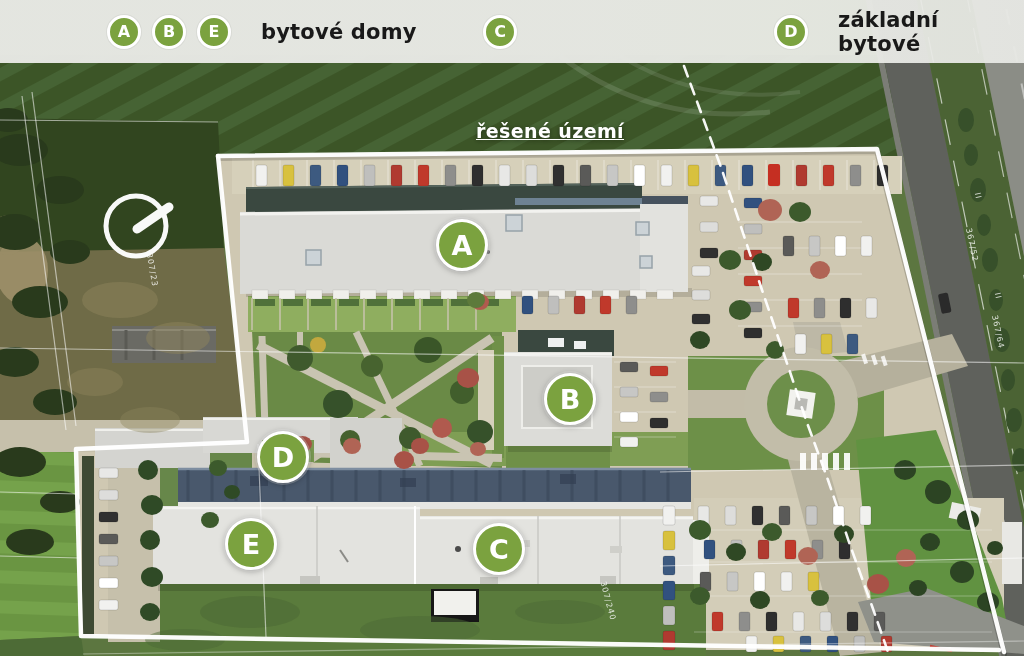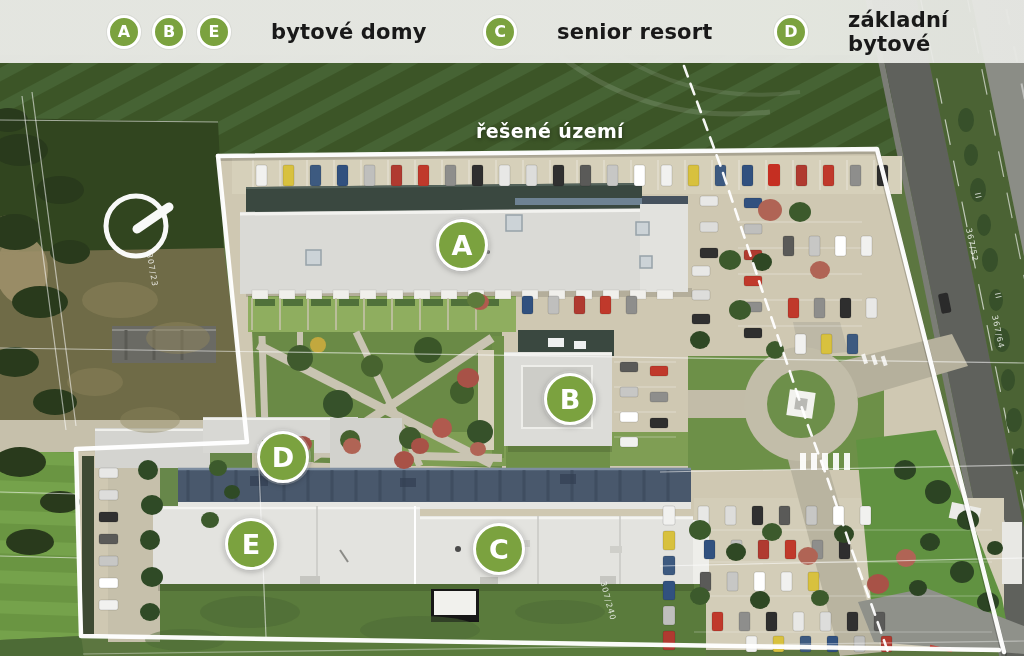--- a/index.html
+++ b/index.html
@@ -8,26 +8,26 @@
   .stage svg{position:absolute;left:0;top:0;}
   
   .legend{position:absolute;left:0;top:0;width:1024px;height:63px;
           background:linear-gradient(90deg,rgba(232,233,229,.97) 0%,rgba(232,233,229,.97) 58%,
                      rgba(237,238,234,.93) 76%,rgba(231,232,228,.95) 100%);}
   .legend-group{position:absolute;top:0;height:63px;display:flex;align-items:center;}
   .badges{display:flex;gap:11px;}
   .badge{width:28px;height:28px;border-radius:50%;background:#7ba23f;border:3px solid #fff;
          box-shadow:0 0 0 1px rgba(0,0,0,.05);color:#fff;font-weight:bold;font-size:16px;
          display:flex;align-items:center;justify-content:center;line-height:1;}
-  .legend-label{margin-left:40px;font-size:21px;font-weight:700;color:#191919;letter-spacing:.2px;}
+  .legend-label{margin-left:30px;font-size:21px;font-weight:700;color:#191919;letter-spacing:.2px;}
   
   .overlay{position:absolute;left:0;top:0;width:1024px;height:656px;}
   .area-label{position:absolute;left:438px;top:120px;width:224px;text-align:center;
               color:#fff;font-size:19px;font-weight:700;letter-spacing:.4px;
-              text-shadow:0 1px 4px rgba(0,0,0,.45);}
+              text-shadow:0 1px 4px rgba(0,0,0,.45);text-decoration:underline;}
   .marker{position:absolute;width:46px;height:46px;border-radius:50%;background:#7ba23f;
           border:3px solid #fff;box-shadow:0 1px 6px rgba(0,0,0,.35),0 0 0 2px rgba(255,255,255,.28);
           color:#fff;font-size:27px;font-weight:bold;display:flex;align-items:center;
           justify-content:center;transform:translate(-50%,-50%);line-height:1;cursor:pointer;}
   .parcel{position:absolute;color:rgba(255,255,255,.82);font-size:8px;letter-spacing:1px;
           white-space:nowrap;}
 </style>
 </head>
 <body>
 
@@ -562,21 +562,20 @@
           <span class="badge">A</span>
           <span class="badge">B</span>
           <span class="badge">E</span>
         </div>
     <span class="legend-label">bytové domy</span>
   </div>
   <div class="legend-group" style="left:483px">
     <div class="badges">
           <span class="badge">C</span>
         </div>
-    <span class="legend-label">senior resort</span>
   </div>
   <div class="legend-group" style="left:774px">
     <div class="badges">
           <span class="badge">D</span>
         </div>
     <span class="legend-label">základní bytové</span>
   </div>
 </div>
 
 </div>

